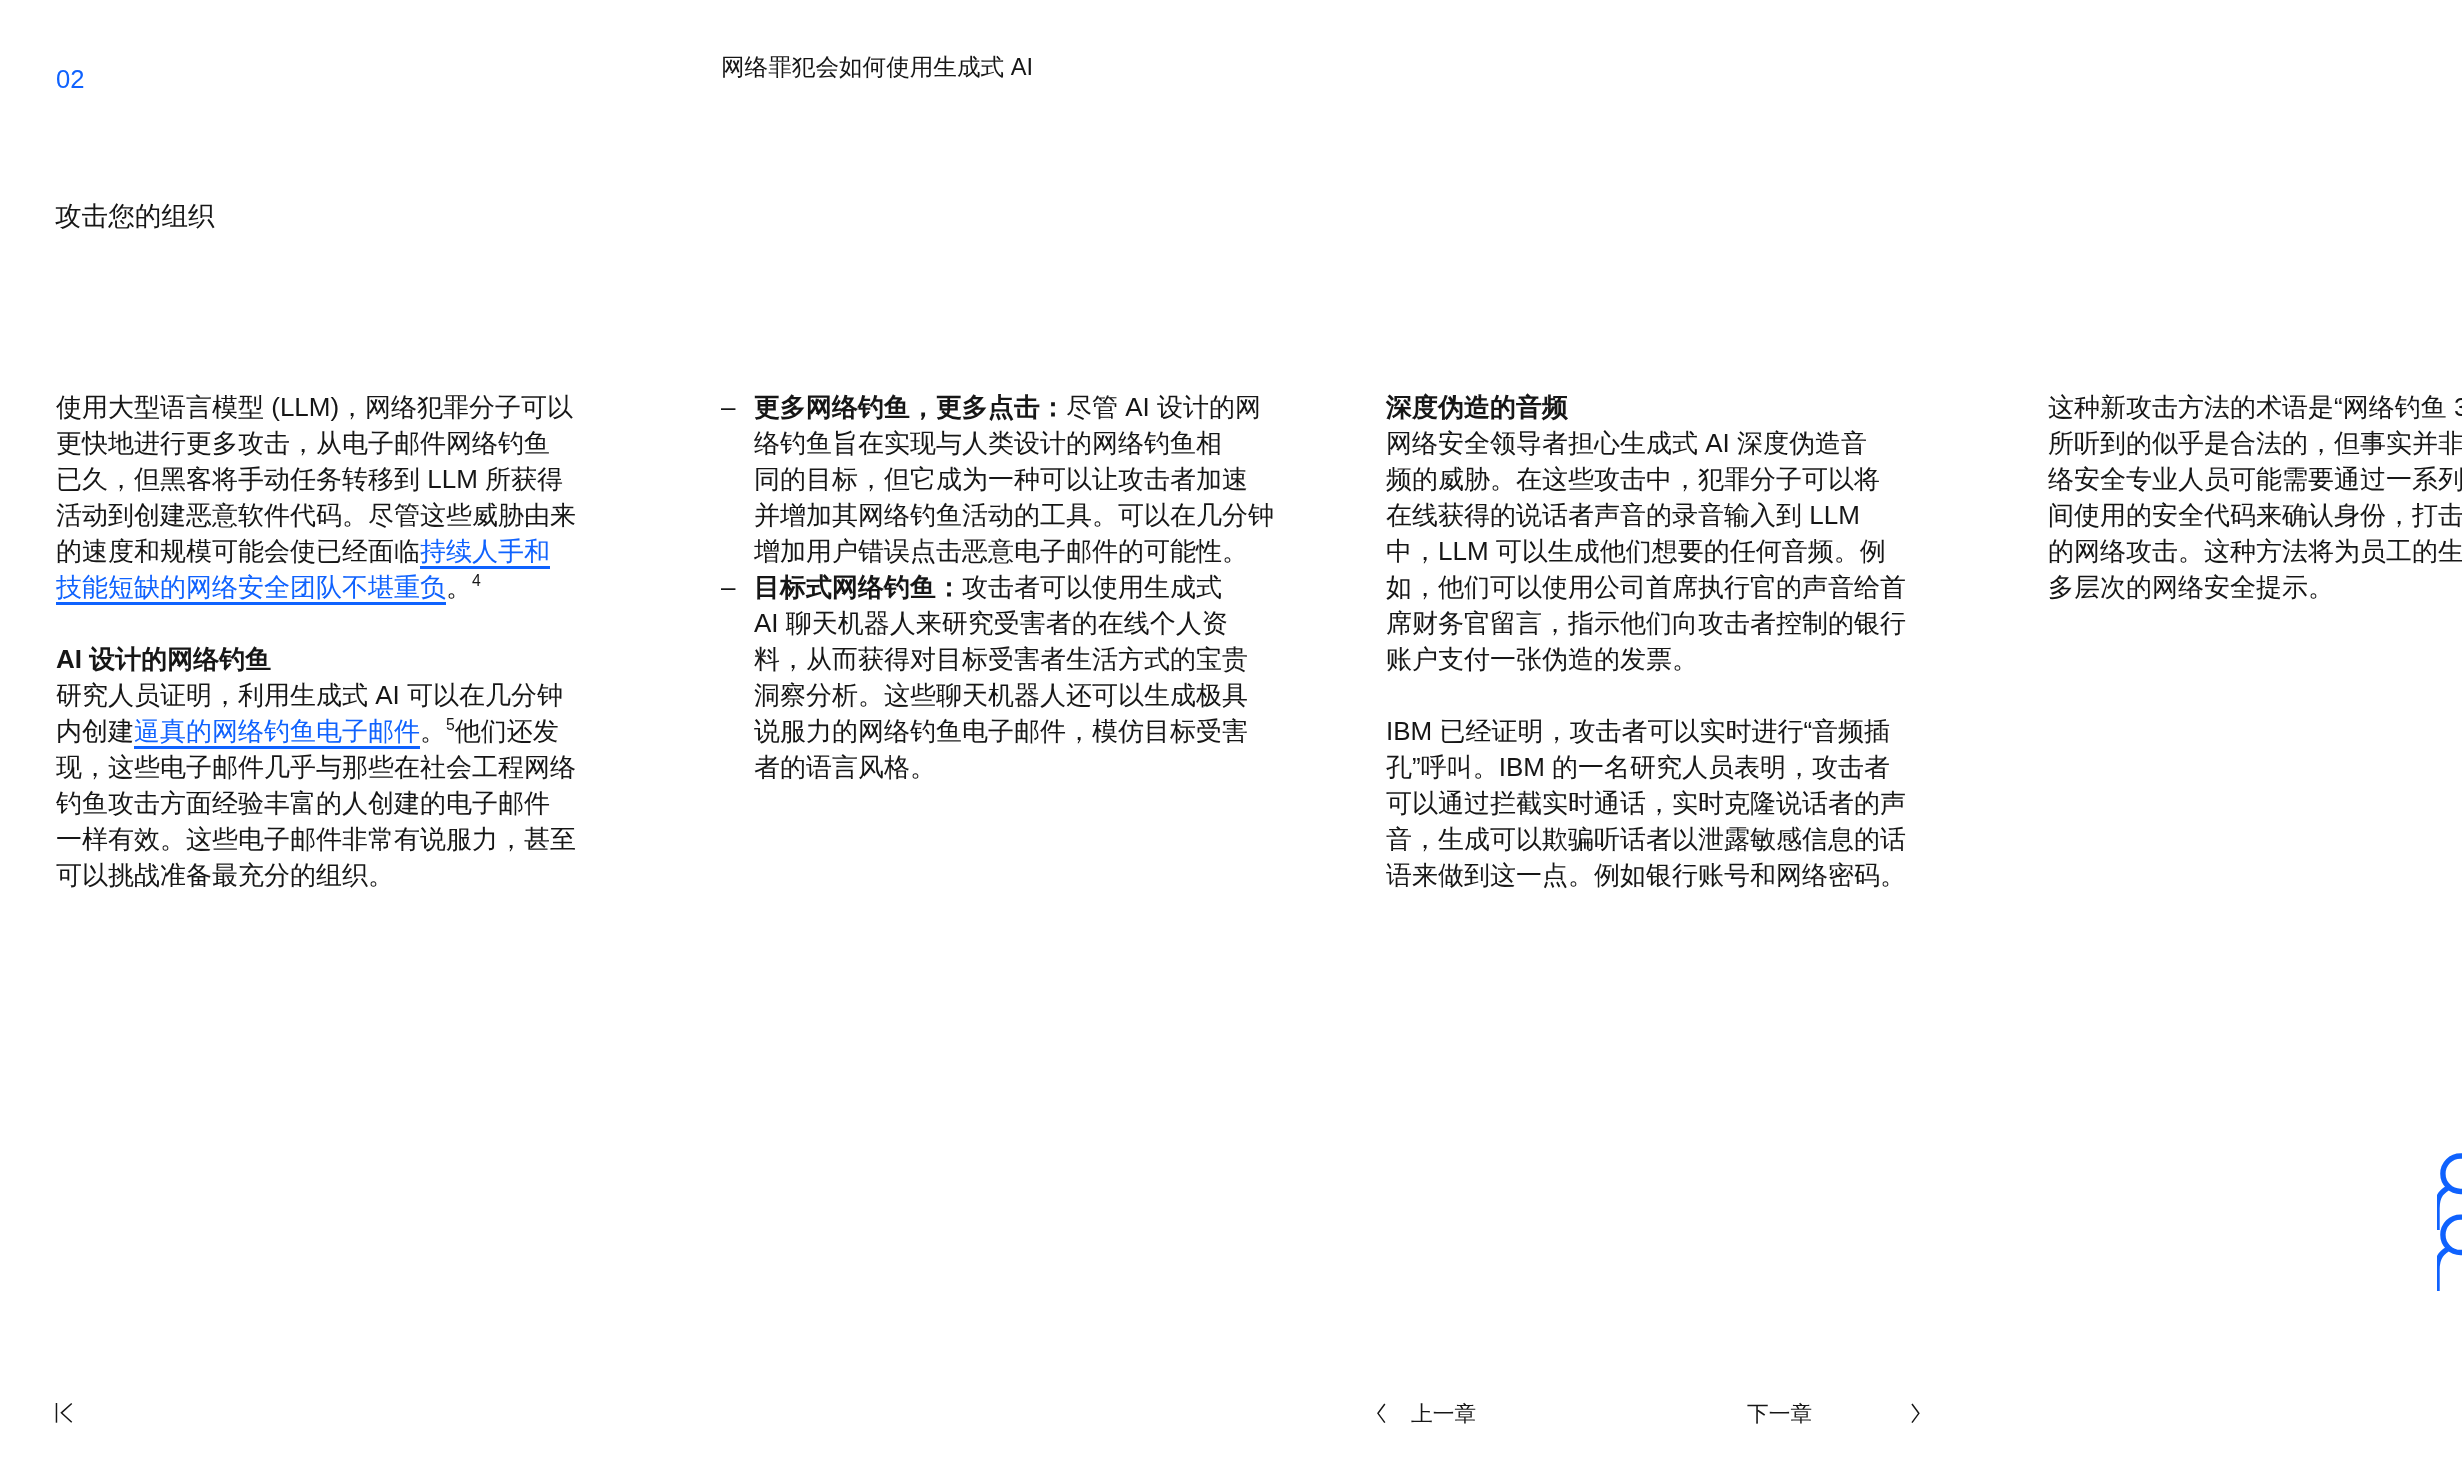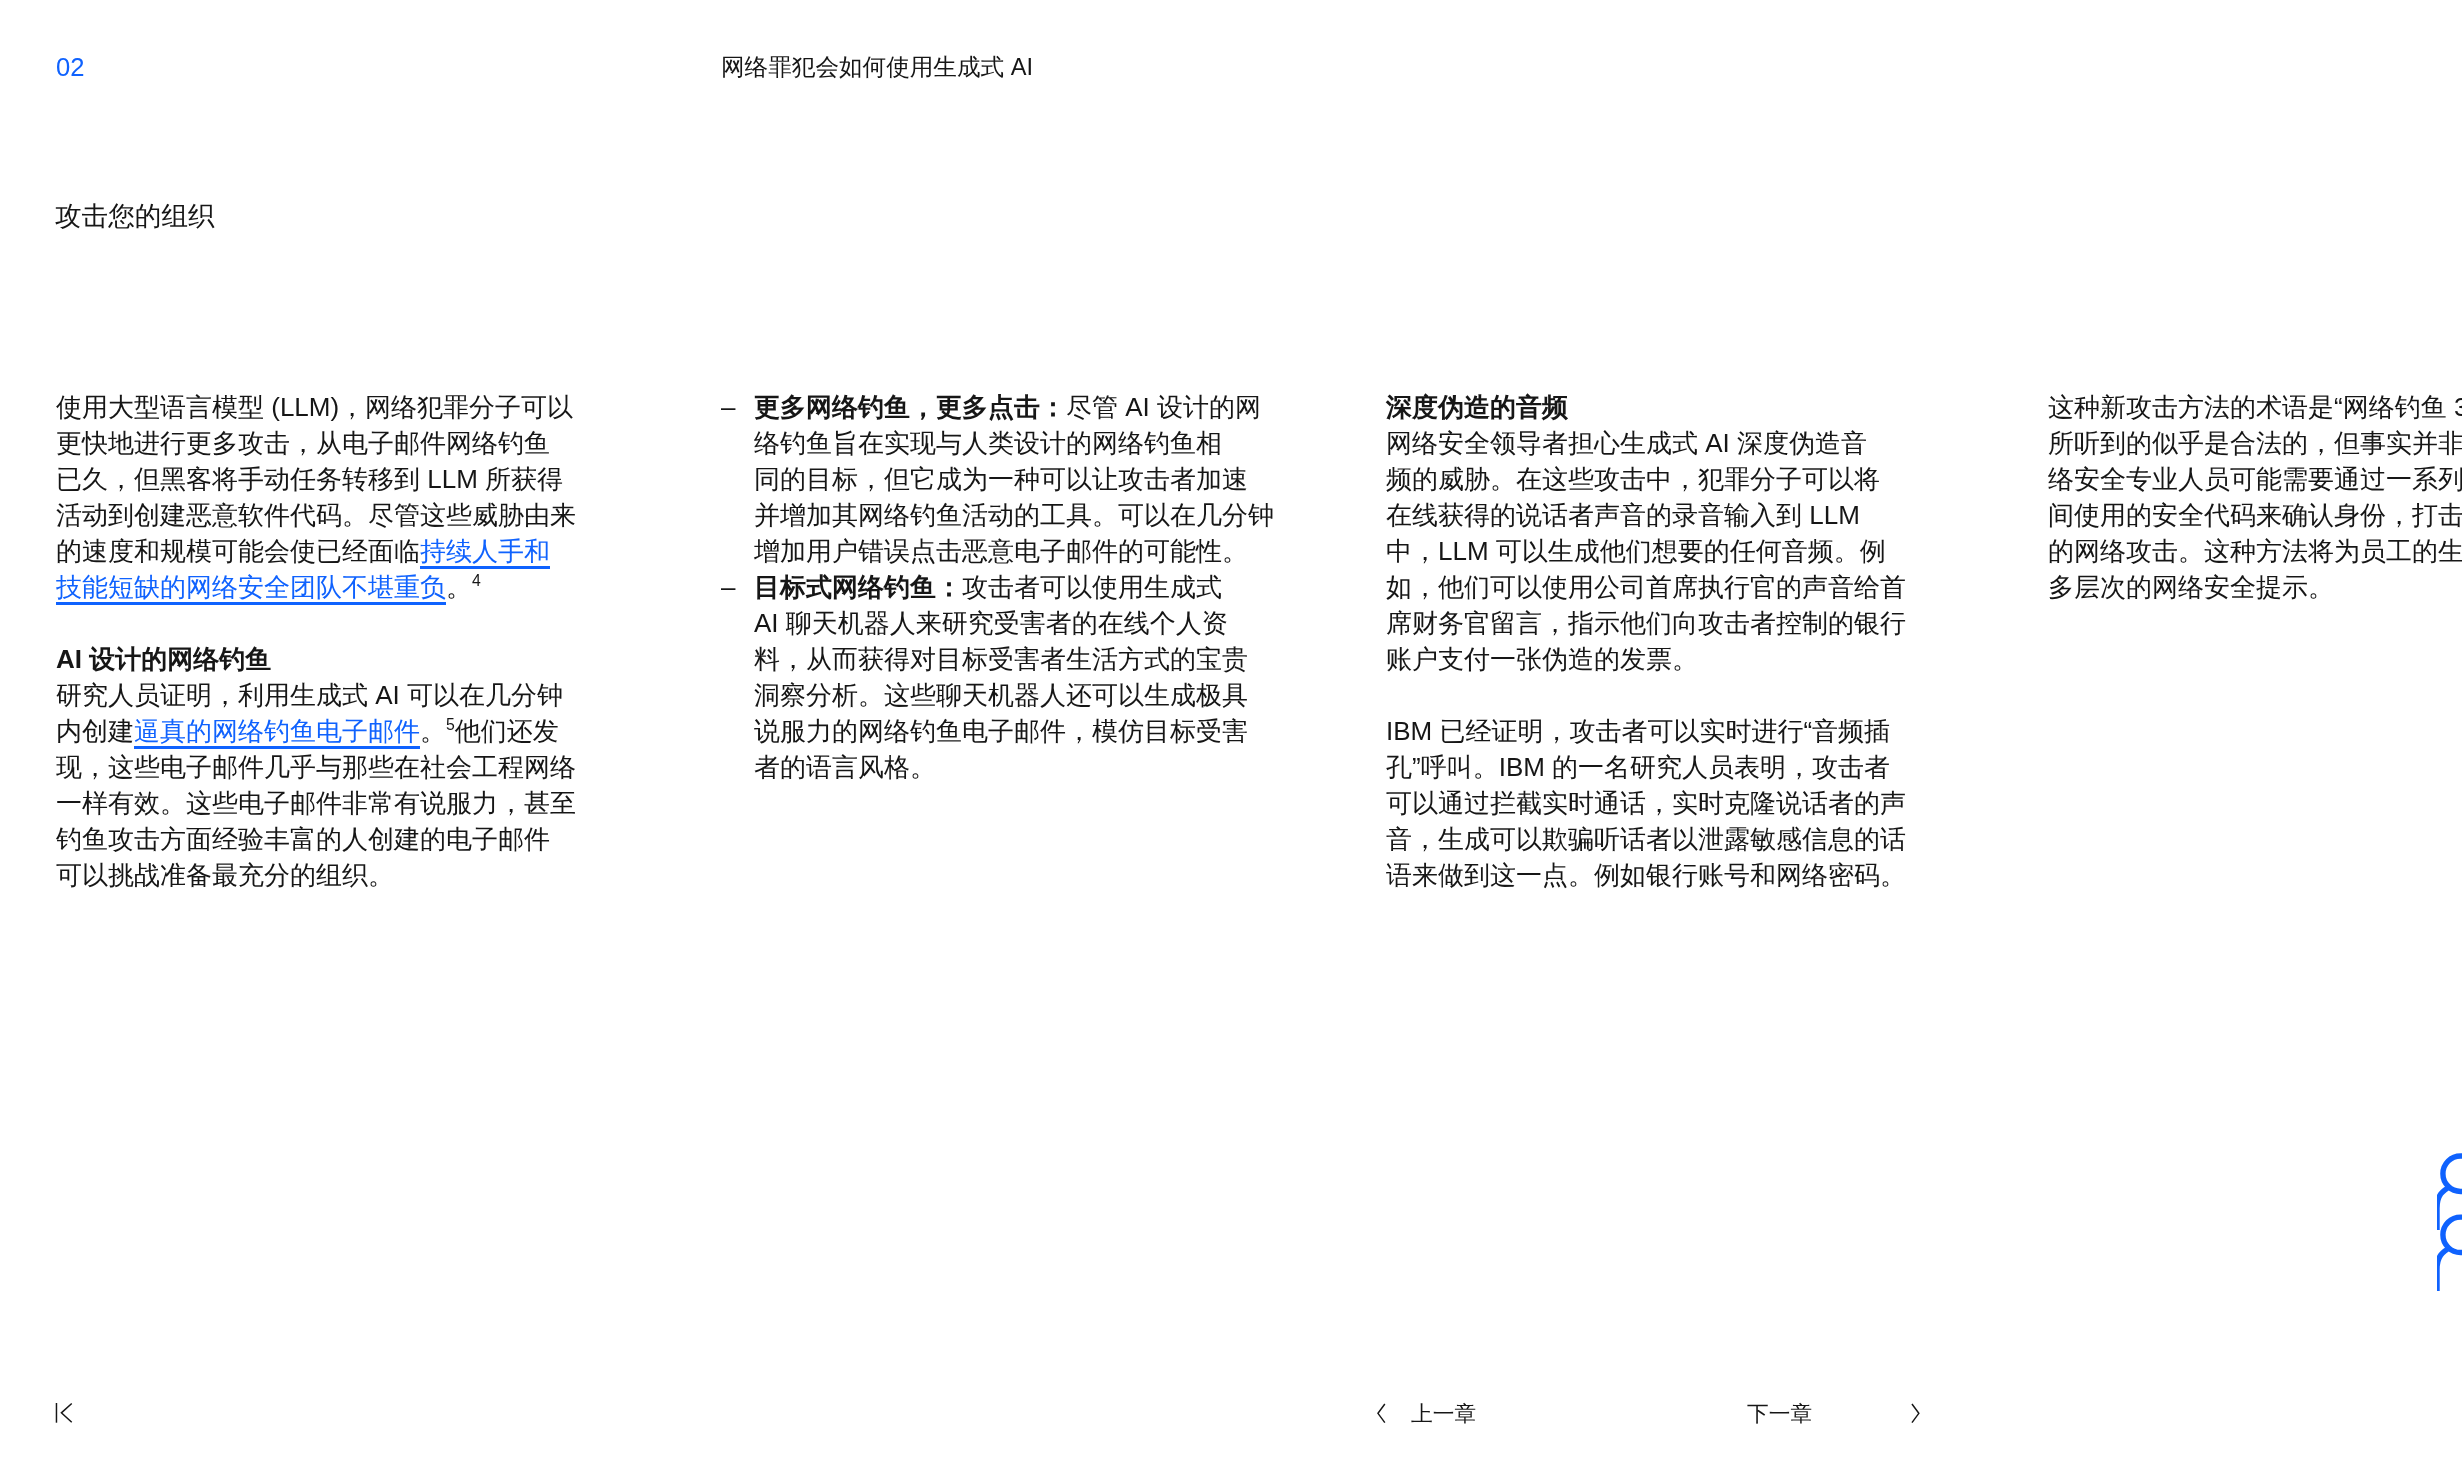--- a/index.html
+++ b/index.html
@@ -1,21 +1,21 @@
 <!DOCTYPE html>
 <html style="--accent: #0f62fe; --ink: #161616;font-size:7.9px"><head>
 <meta charset="utf-8">
 <style>
   :root { --accent:#0f62fe; --ink:#161616; }
   html,body { margin:0; padding:0; background:#ffffff; }
   .page {
     position:relative; width:2626px; height:1477px; background:#ffffff;
     color:var(--ink); font-family:"Liberation Sans", sans-serif; overflow:hidden;
   }
-  .page-label { position:absolute; left:56px; top:51px; font-size:25.6px; line-height:33px; color:var(--accent); }
+  .page-label { position:absolute; left:56px; top:63px; font-size:25.6px; line-height:33px; color:var(--accent); }
   .header-title { position:absolute; left:721px; top:51px; font-size:23.6px; line-height:33px; }
   .section-title { position:absolute; left:55px; top:199px; font-size:26.6px; line-height:34px; }
 
   .col { position:absolute; top:389px; width:591px; }
   .line { height:36px; line-height:36px; font-size:26px; white-space:nowrap; }
   .line.h { font-weight:700; }
   .gap { height:36px; }
   .bullet { position:relative; padding-left:33px; }
   .bullet .dash { position:absolute; left:0; top:0; height:36px; line-height:36px; font-size:26px; }
   .bold { font-weight:700; }
@@ -45,22 +45,22 @@
           <div class="line"><span>活动到创建恶意软件代码。尽管这些威胁由来</span></div>
           <div class="line"><span>的速度和规模可能会使已经面临</span><span class="link">持续人手和</span></div>
           <div class="line"><span class="link">技能短缺的网络安全团队不堪重负</span><span>。</span><span class="sup">4</span></div>
         </div>
         <div class="gap"></div>
         <div class="line h"><span>AI 设计的网络钓鱼</span></div>
         <div>
           <div class="line"><span>研究人员证明，利用生成式 AI 可以在几分钟</span></div>
           <div class="line"><span>内创建</span><span class="link">逼真的网络钓鱼电子邮件</span><span>。</span><span class="sup">5</span><span>他们还发</span></div>
           <div class="line"><span>现，这些电子邮件几乎与那些在社会工程网络</span></div>
+          <div class="line"><span>钓鱼攻击方面经验丰富的人创建的电子邮件</span></div>
           <div class="line"><span>一样有效。这些电子邮件非常有说服力，甚至</span></div>
-          <div class="line"><span>钓鱼攻击方面经验丰富的人创建的电子邮件</span></div>
           <div class="line"><span>可以挑战准备最充分的组织。</span></div>
         </div>
       </div>
       <div class="col" style="left: 721px;">
         <div class="bullet">
           <span class="dash">–</span>
           <div class="line"><span class="bold">更多网络钓鱼，更多点击：</span><span>尽管 AI 设计的网</span></div>
           <div class="line"><span>络钓鱼旨在实现与人类设计的网络钓鱼相</span></div>
           <div class="line"><span>同的目标，但它成为一种可以让攻击者加速</span></div>
           <div class="line"><span>并增加其网络钓鱼活动的工具。可以在几分钟</span></div>

